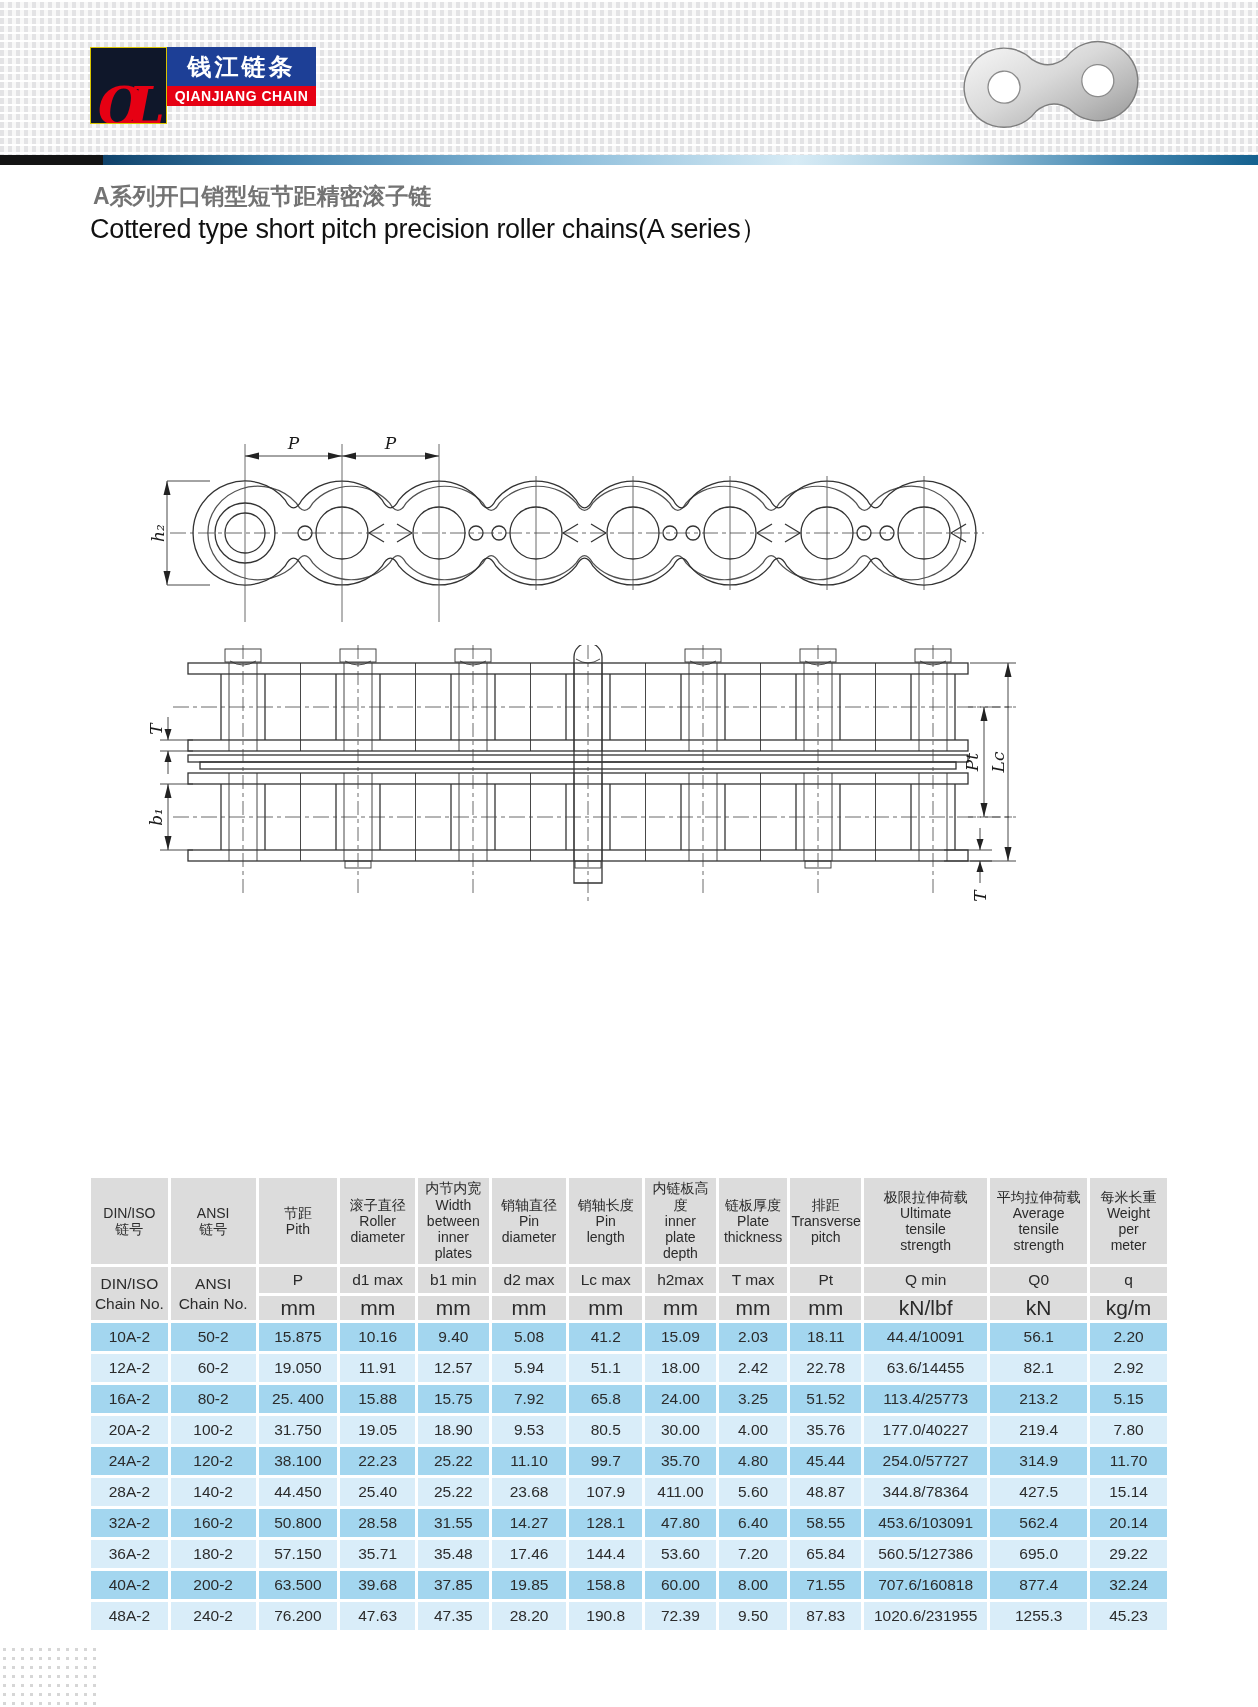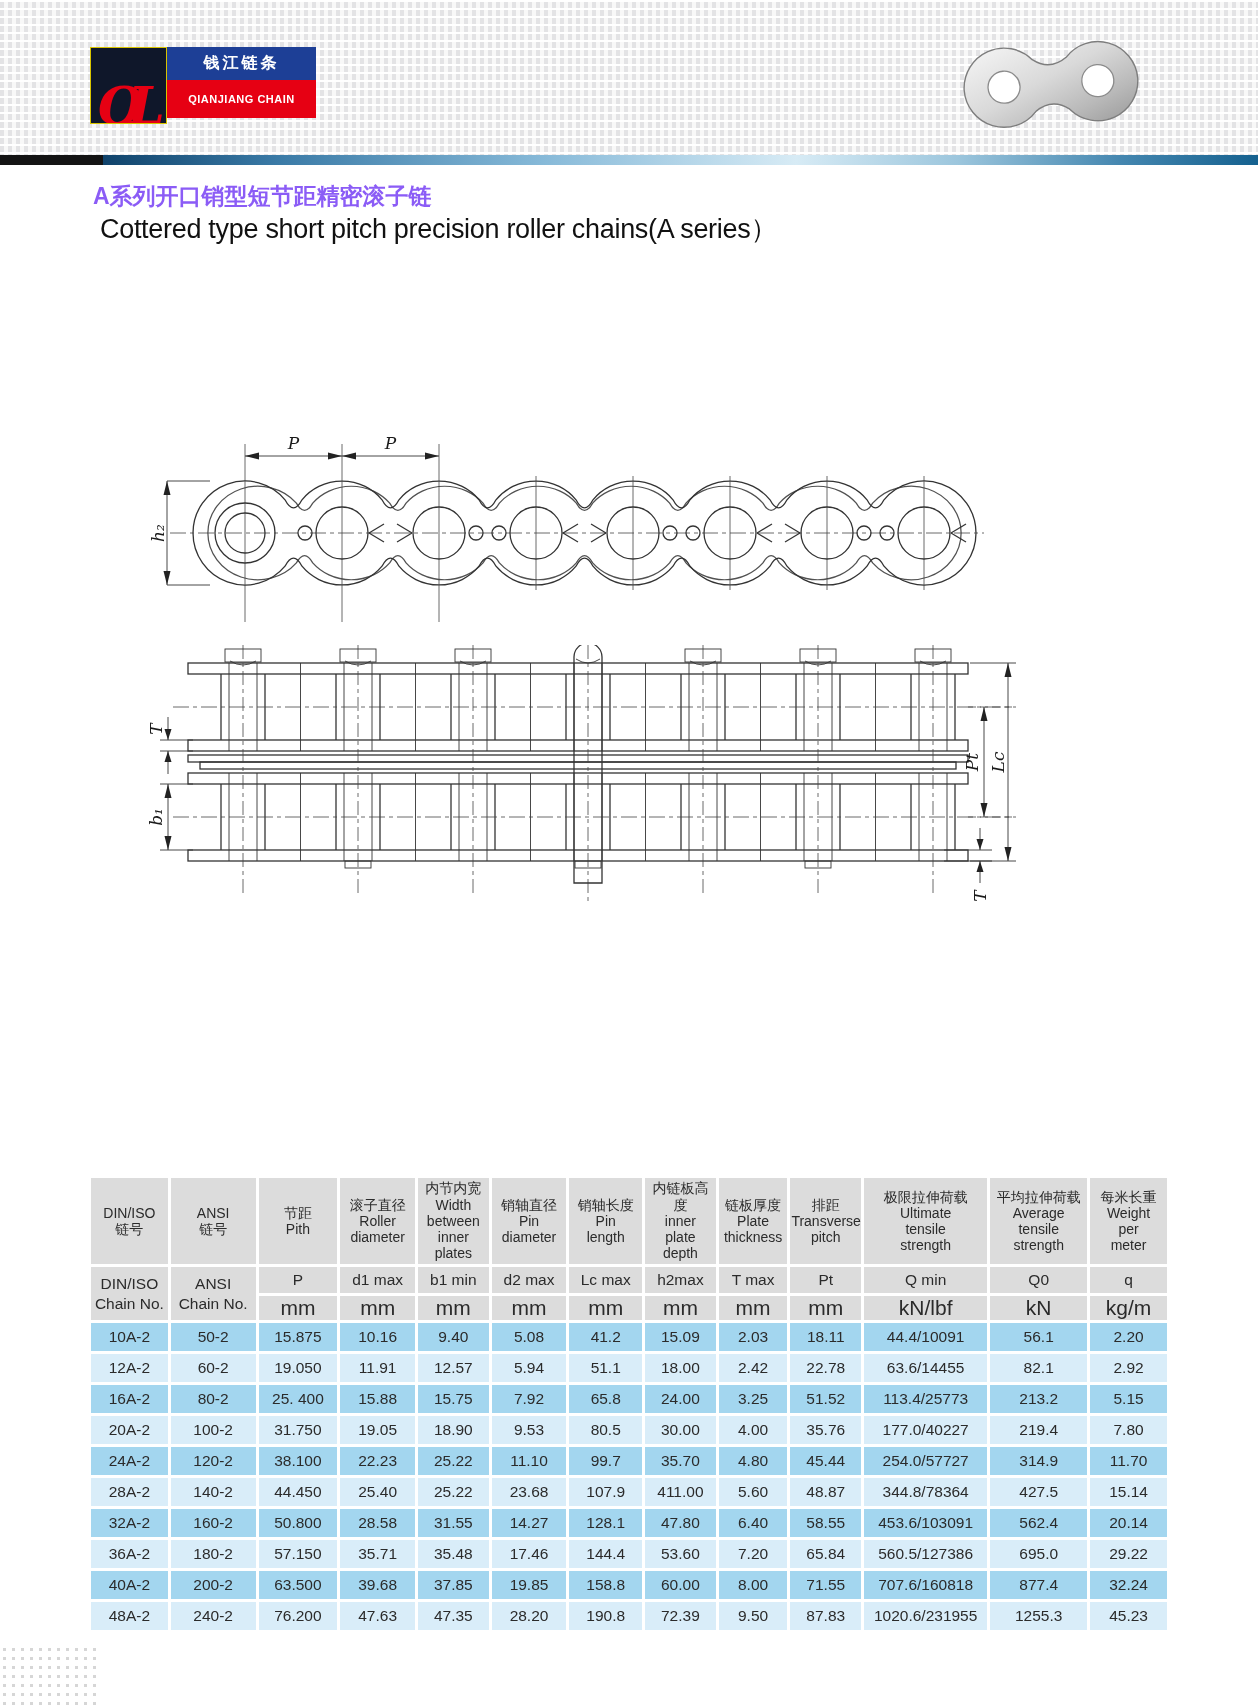--- a/index.html
+++ b/index.html
@@ -14,35 +14,35 @@
       repeating-linear-gradient(90deg,#e3e3e5 0 4px,#f8f8f8 4px 8px);}
 
   
   .logo{position:absolute;left:90px;top:47px;width:226px;height:77px;display:flex;}
   .logo-yellow{width:77px;height:77px;background:#0f172a;border:1px solid #d8c400;
     box-sizing:border-box;position:relative;overflow:hidden;}
   .logo-mono{position:absolute;left:6px;top:58px;
     font-family:"DejaVu Serif",serif;font-style:italic;font-weight:bold;
     font-size:52px;color:#e60013;letter-spacing:-14px;line-height:0;}
   .logo-right{width:149px;height:77px;display:flex;flex-direction:column;}
-  .logo-blue{height:33px;background:#1d3f96;color:#fff;font-weight:bold;
-    font-size:16px;letter-spacing:3px;display:flex;align-items:center;justify-content:center;}
-  .logo-red{height:38px;background:#e60013;color:#fff;font-weight:bold;
-    font-size:11px;letter-spacing:.5px;display:flex;align-items:center;justify-content:center;}
+  .logo-blue{height:39px;background:#1d3f96;color:#fff;font-weight:bold;
+    font-size:24px;letter-spacing:3px;display:flex;align-items:center;justify-content:center;}
+  .logo-red{height:20px;background:#e60013;color:#fff;font-weight:bold;
+    font-size:14px;letter-spacing:.5px;display:flex;align-items:center;justify-content:center;}
 
   .plate-illus{position:absolute;left:952px;top:40px;}
 
   
   .bar-black{position:absolute;left:0;top:155px;width:103px;height:10px;background:#141414;}
   .bar-blue{position:absolute;left:103px;top:155px;width:1155px;height:10px;
     background:linear-gradient(90deg,#10436b 0%,#3a7aa6 15%,#86b9d8 38%,#d7ebf5 60%,#9cc6dd 74%,#4587b0 88%,#15618f 100%);}
 
   
-  .title-cn{position:absolute;left:93px;top:181px;margin:0;font-size:23px;font-weight:bold;color:#8b5cf6;}
-  .title-en{position:absolute;left:100px;top:211px;margin:0;font-size:27px;font-weight:400;
+  .title-cn{position:absolute;left:93px;top:181px;margin:0;font-size:23px;font-weight:bold;color:#737373;}
+  .title-en{position:absolute;left:90px;top:211px;margin:0;font-size:27px;font-weight:400;
     letter-spacing:-.3px;color:#111;}
 
   
   .drawing{position:absolute;}
   #side-view{left:150px;top:428px;}
   #plan-view{left:148px;top:645px;}
   .dim{font-family:"DejaVu Serif",serif;font-style:italic;font-size:17px;fill:#1a1a1a;}
   .geo{stroke:#333;fill:none;stroke-width:1.3;}
   .thin{stroke:#333;fill:none;stroke-width:.9;}
   .cl{stroke:#444;fill:none;stroke-width:.8;}

